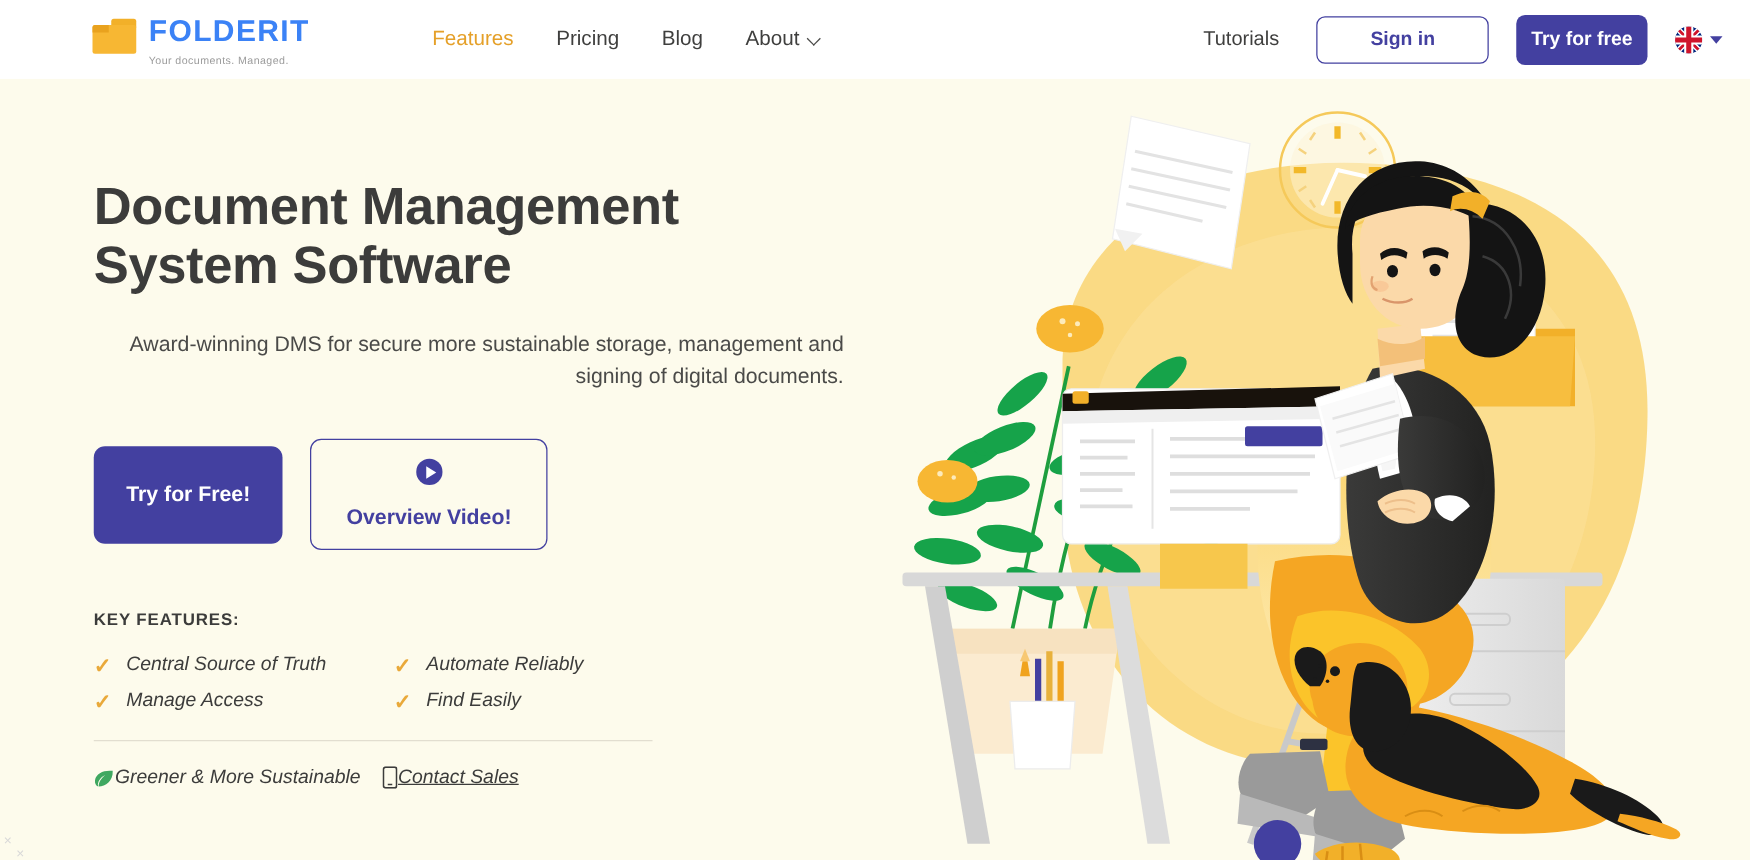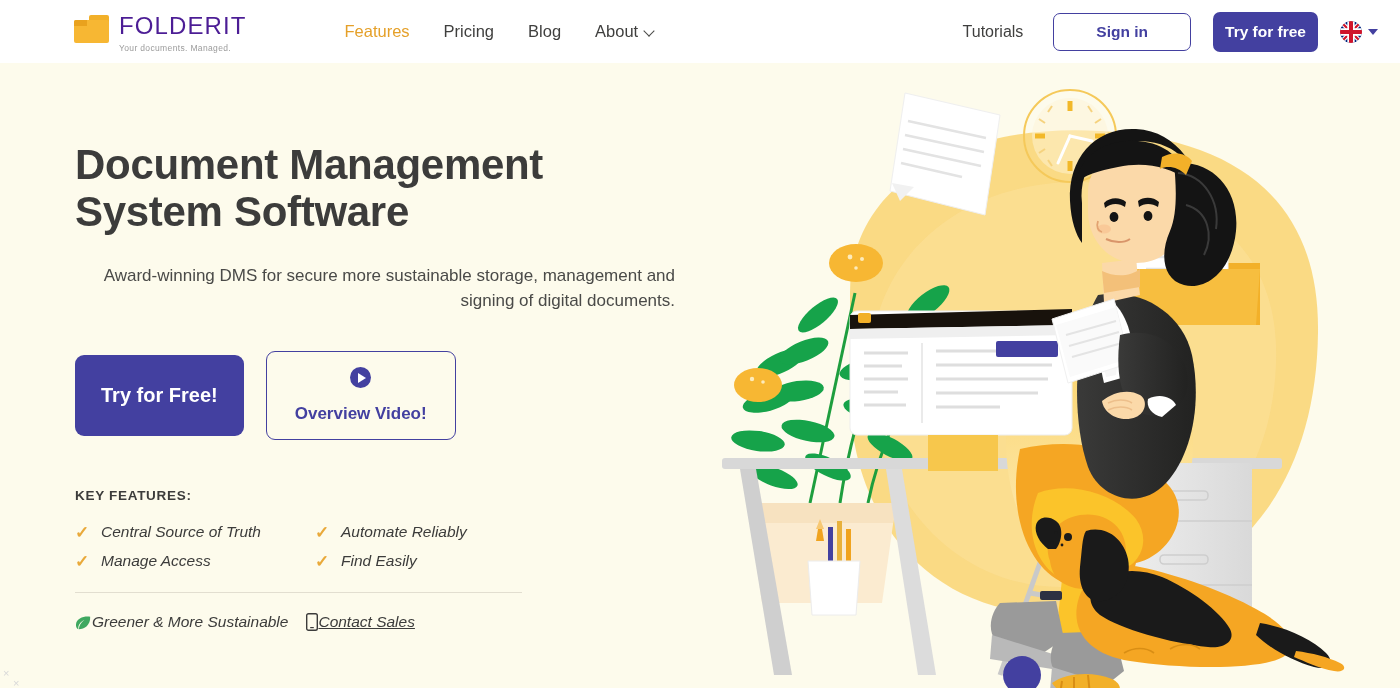--- a/index.html
+++ b/index.html
@@ -30,22 +30,22 @@
   .logo-icon .body {
     position: absolute; left: 0; top: 5px; width: 35px; height: 23px;
     background: #F7B733; border-radius: 2px;
   }
   .logo-icon .fold {
     position: absolute; left: 0; top: 5px; width: 13px; height: 6px;
     background: #E9A21E; border-radius: 2px 0 0 0;
   }
   .logo-text-col { display: flex; flex-direction: column; }
   .logo-name {
-    font-size: 24px; font-weight: normal; letter-spacing: 1.1px;
-    color: #4c1d95; line-height: 30px;
+    font-size: 24px; font-weight: bold; letter-spacing: 1.1px;
+    color: #3b82f6; line-height: 30px;
   }
   .logo-tag {
     font-size: 8.5px; color: #9b9b9b; letter-spacing: 0.35px;
     margin-top: 2px; white-space: nowrap;
   }
 
   .nav-links { display: flex; align-items: center; gap: 34px; margin-left: 98px; }
   .nav-link {
     font-size: 16.5px; color: #3f3f3e; text-decoration: none;
     cursor: pointer; white-space: nowrap;
@@ -93,21 +93,21 @@
     font-size: 42px; font-weight: bold; color: #3c3c3b;
     line-height: 1.12; letter-spacing: -0.3px;
     margin-top: 78px;
   }
   .hero-sub {
     font-size: 17px; color: #4a4a48; line-height: 1.48;
     margin-top: 28px; max-width: 600px; text-align: right;
   }
   .hero-ctas { display: flex; align-items: center; gap: 22px; margin-top: 38px; }
   .btn-try-hero {
-    font-size: 20px; font-weight: bold; color: #ffffff;
+    font-size: 17px; font-weight: bold; color: #ffffff;
     background: #4340a0; border: none; border-radius: 9px;
     padding: 29px 26px; cursor: pointer;
     font-family: "Liberation Sans", sans-serif;
   }
   .btn-video {
     font-size: 17px; font-weight: bold; color: #4340a0;
     background: transparent; border: 1.6px solid #4340a0;
     border-radius: 9px; padding: 15px 28px; cursor: pointer;
     display: inline-flex; align-items: center; gap: 16px;
     font-family: "Liberation Sans", sans-serif;

